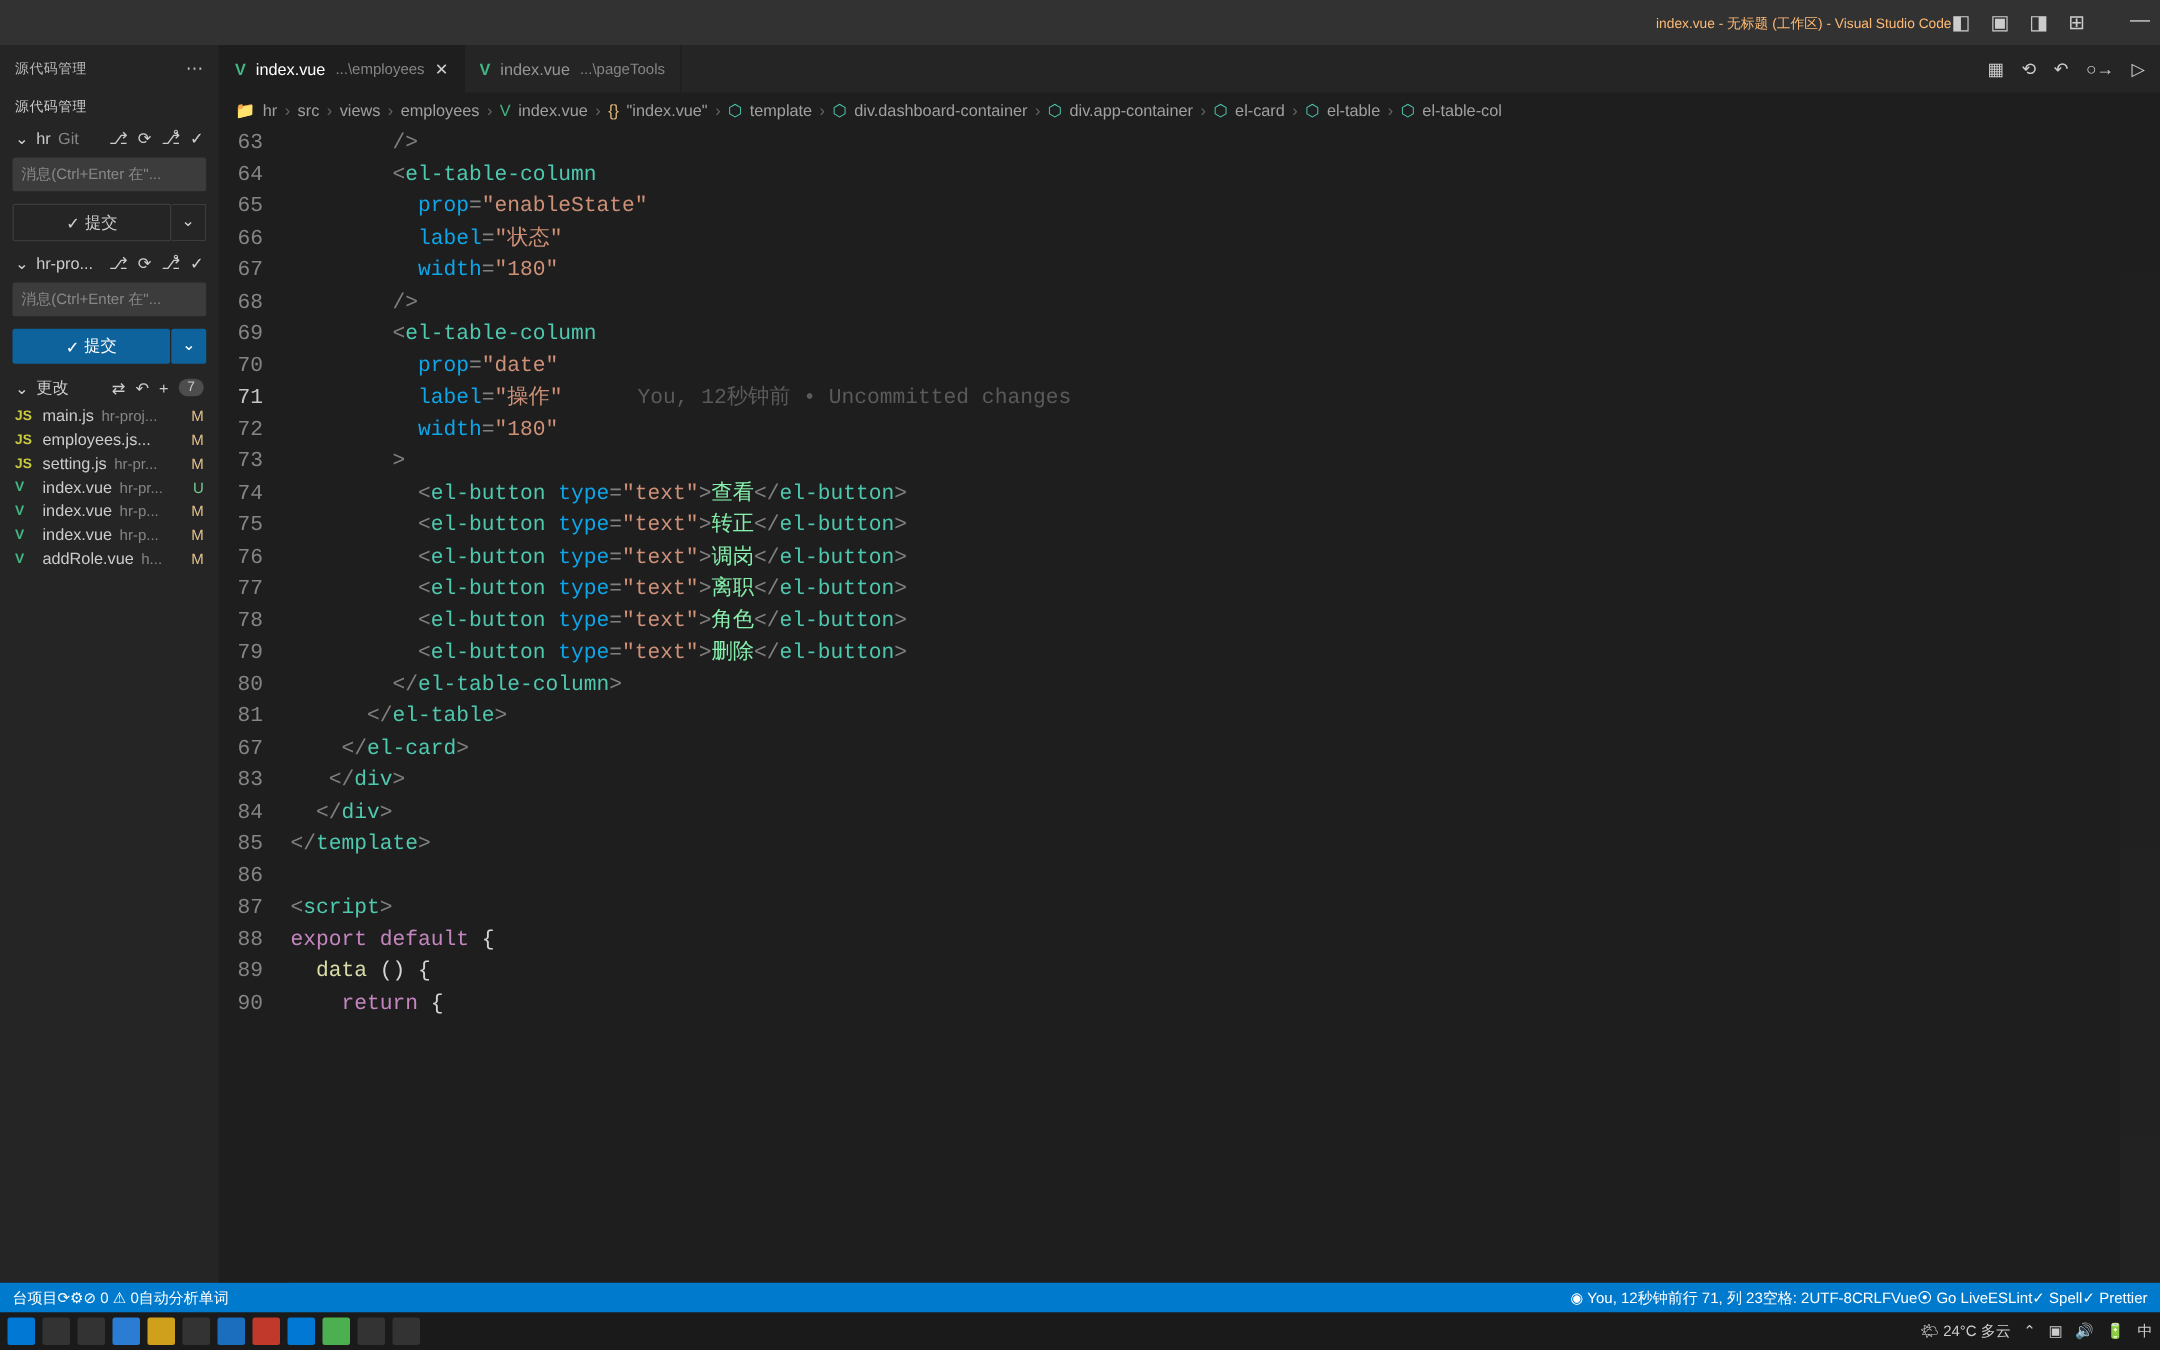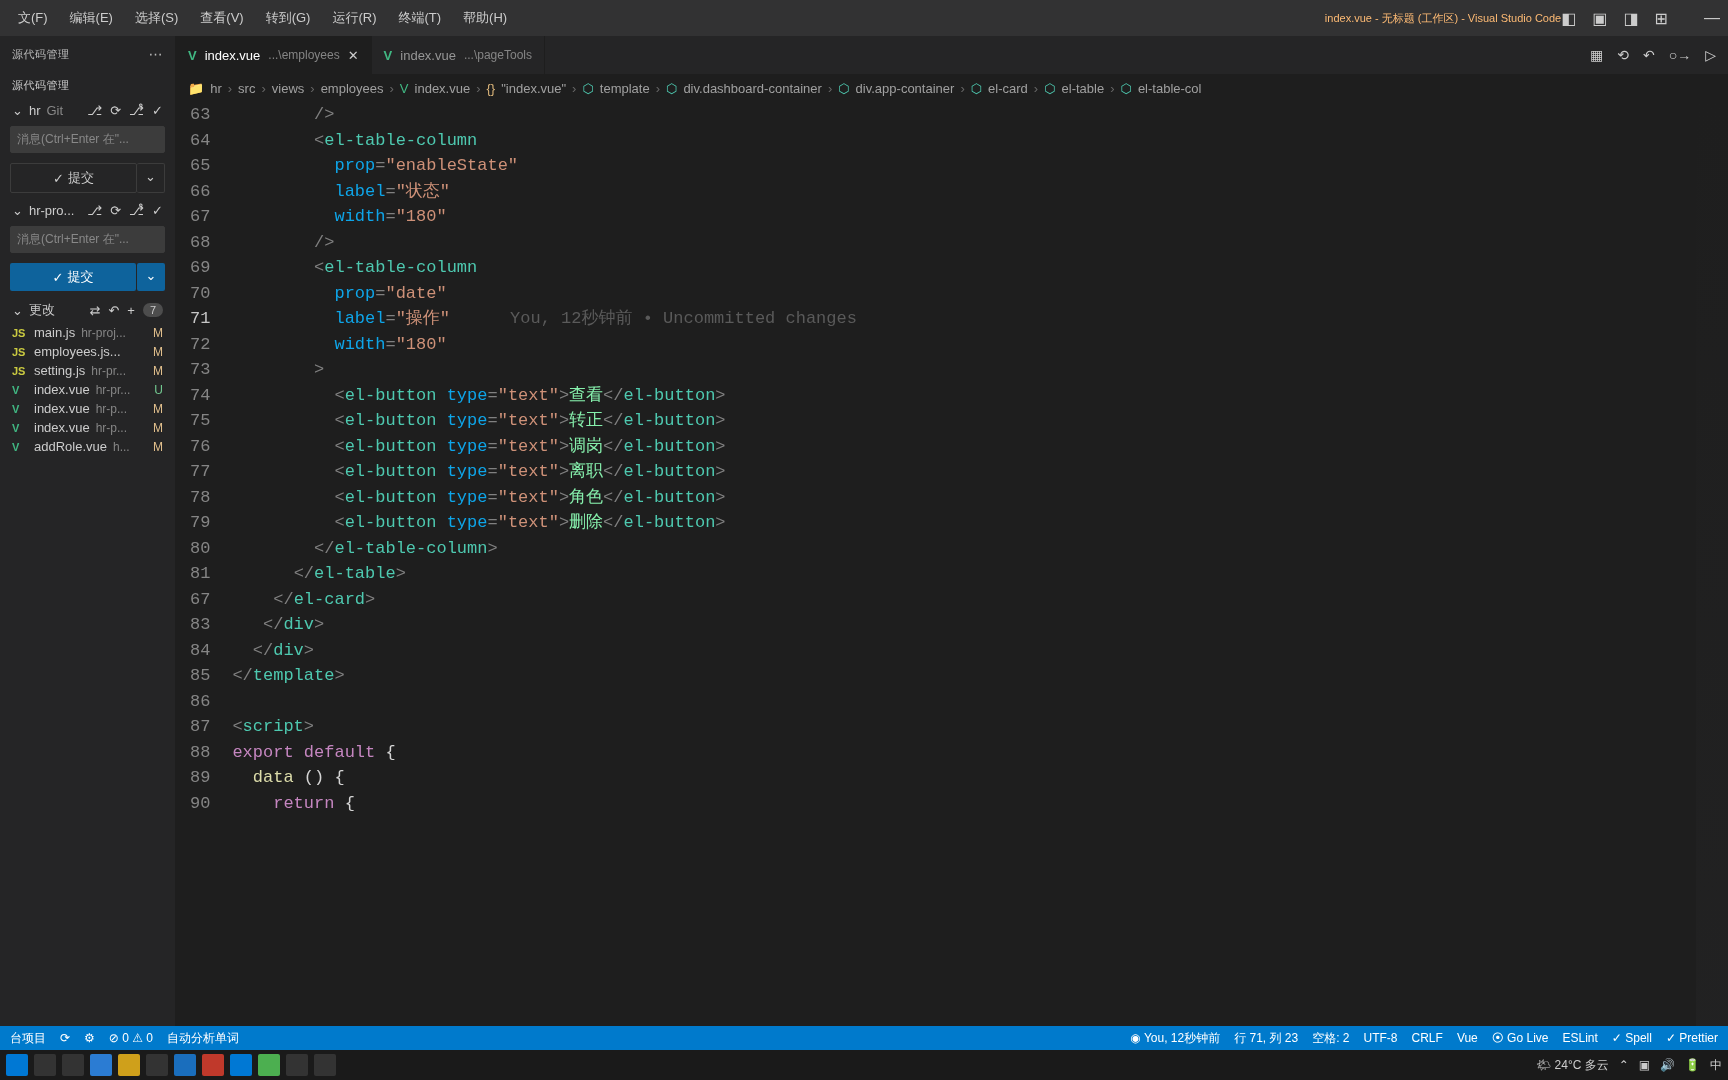--- a/index.html
+++ b/index.html
@@ -71,45 +71,35 @@
 .tag-name { color: #4ec9b0; }
 .attr-name { color: #0ea5e9; text-align: right; }
 .attr-value { color: #ce9178; }
 .text-content { color: #86efac; }
 .keyword { color: #c586c0; }
 .func { color: #dcdcaa; }
 .brace { color: #d4d4d4; }
 .git-annotation { color: #5a5a5a; margin-left: 60px; }
 .minimap { position: absolute; right: 0; top: 0; width: 32px; height: 100%; background: linear-gradient(#1e1e1e, #252526); opacity: 0.5; }
 
-.statusbar { height: 24px; background: #007acc; color: white; display: flex; align-items: center; font-size: 12px; padding: 0 10px; gap: 14px; }
+.statusbar { height: 24px; background: #007acc; color: white; display: flex; align-items: center; font-size: 12px; padding: 0 10px; }
 .status-item { display: flex; align-items: center; gap: 4px; cursor: pointer; }
 .statusbar .spacer { flex: 1; }
 
 .taskbar { height: 30px; background: #1a1a1a; display: flex; align-items: center; padding: 0 6px; gap: 6px; }
 .tb-icon { width: 22px; height: 22px; background: #333; border-radius: 2px; cursor: pointer; }
 .tb-spacer { flex: 1; }
 .tb-tray { display: flex; gap: 10px; color: #ccc; font-size: 12px; align-items: center; }
 
 .check { display: inline-block; }
 </style>
 </head>
 <body>
 
 <div class="titlebar">
-  <div class="menubar">
-    <div class="menu-item">文(F)</div>
-    <div class="menu-item">编辑(E)</div>
-    <div class="menu-item">选择(S)</div>
-    <div class="menu-item">查看(V)</div>
-    <div class="menu-item">转到(G)</div>
-    <div class="menu-item">运行(R)</div>
-    <div class="menu-item">终端(T)</div>
-    <div class="menu-item">帮助(H)</div>
-  </div>
   <div class="title-text">index.vue - 无标题 (工作区) - Visual Studio Code</div>
   <div class="title-controls">
     <span>◧</span>
     <span>▣</span>
     <span>◨</span>
     <span>⊞</span>
     <span style="margin-left:20px">—</span>
   </div>
 </div>
 

